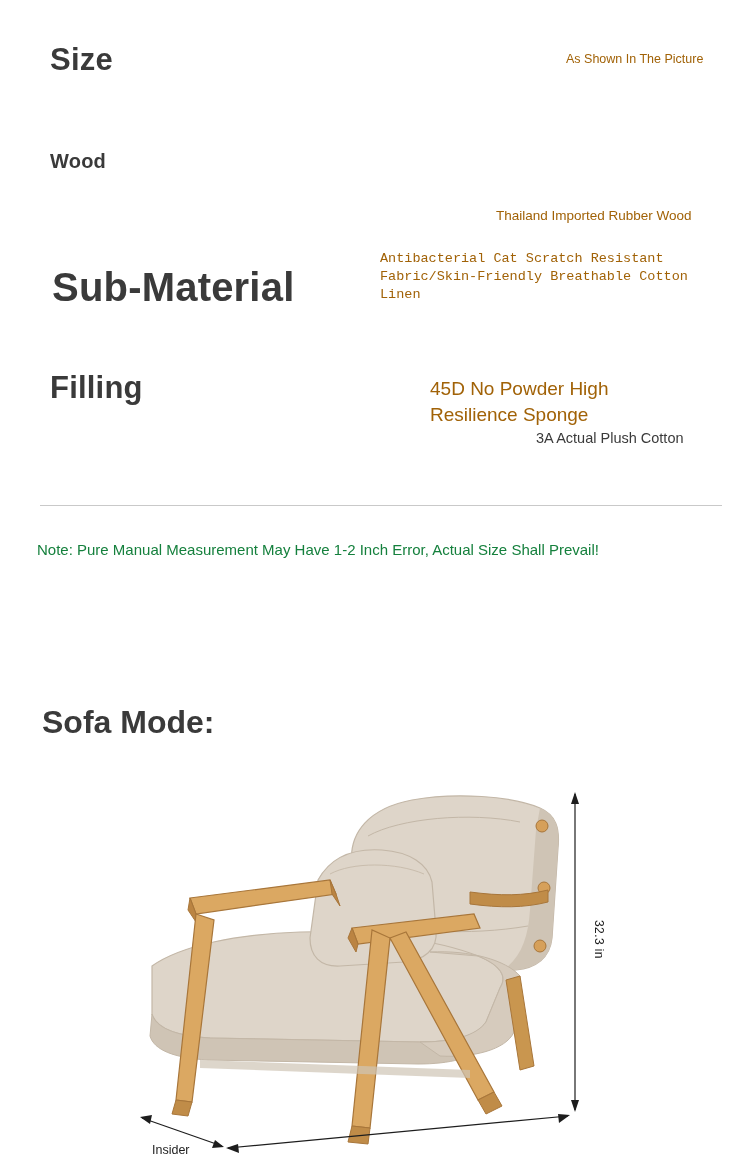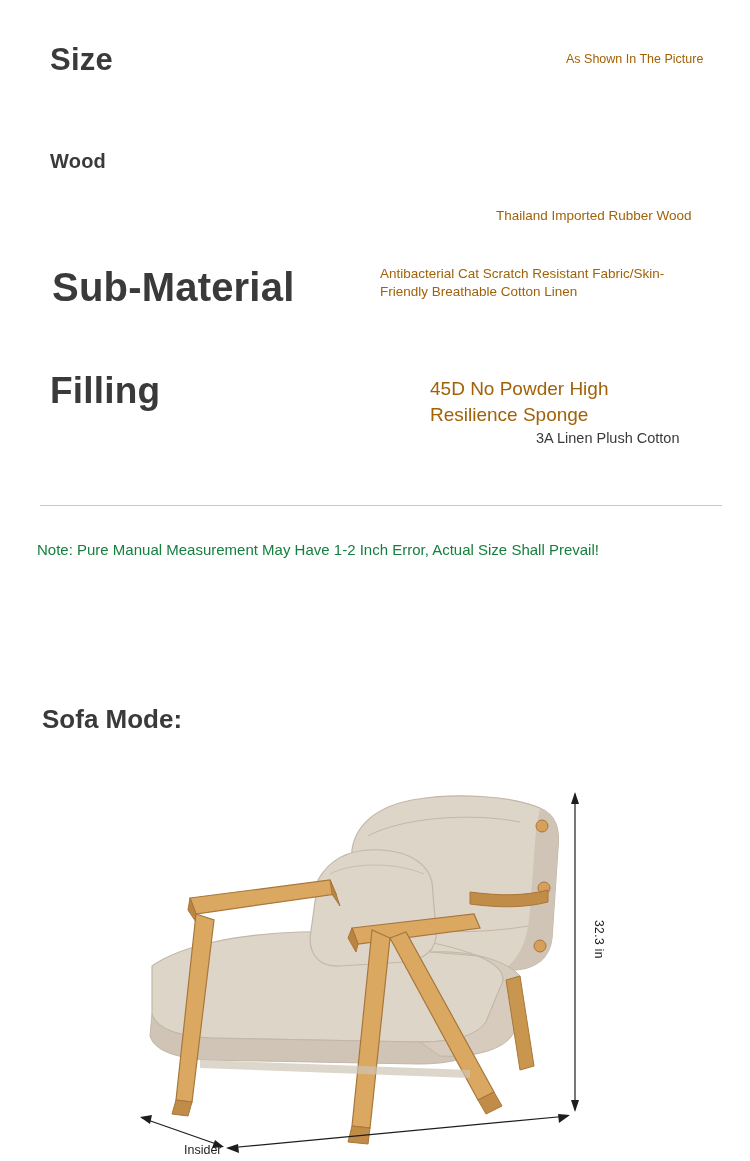--- a/index.html
+++ b/index.html
@@ -46,24 +46,24 @@
   
   #row-size .spec-label { left: 50px; top: 42px; font-size: 31px; }
   #row-size .spec-value { left: 566px; top: 51px; font-size: 12.5px; width: 180px; }
 
   
   #row-wood .spec-label { left: 50px; top: 150px; font-size: 20px; }
   #row-wood .spec-value { left: 496px; top: 166px; font-size: 13.5px; width: 210px; margin-top: 41px; }
 
   
   #row-sub .spec-label { left: 52px; top: 265px; font-size: 40px; }
-  #row-sub .spec-value { left: 380px; top: 265px; font-size: 13.5px; width: 320px; }
-
-  
-  #row-filling .spec-label { left: 50px; top: 370px; font-size: 37px; }
+  #row-sub .spec-value { left: 380px; top: 250px; font-size: 13.5px; width: 320px; font-family: Liberation Mono, monospace; }
+
+  
+  #row-filling .spec-label { left: 50px; top: 370px; font-size: 31px; }
   #row-filling .spec-value { left: 430px; top: 376px; font-size: 19px; width: 270px; }
   #row-filling .spec-value-2 { position: absolute; left: 536px; top: 430px; font-size: 14.5px; color: #3a3a3a; white-space: nowrap; }
 
   .divider {
     position: absolute;
     left: 40px;
     top: 505px;
     width: 682px;
     height: 1px;
     background: #c9c9c9;
@@ -75,21 +75,21 @@
     top: 541px;
     font-size: 15px;
     color: #15803d;
     white-space: nowrap;
   }
 
   .mode-title {
     position: absolute;
     left: 42px;
     top: 704px;
-    font-size: 26px;
+    font-size: 32px;
     font-weight: 700;
     color: #3a3a3a;
   }
 
   
   .illus {
     position: absolute;
     left: 0;
     top: 770px;
     width: 750px;
@@ -100,21 +100,21 @@
     position: absolute;
     left: 592px;
     top: 150px;
     font-size: 12px;
     color: #1d1d1d;
     writing-mode: vertical-rl;
     letter-spacing: 0.4px;
   }
   .dim-insider {
     position: absolute;
-    left: 184px;
+    left: 152px;
     top: 373px;
     font-size: 12.5px;
     color: #1d1d1d;
     white-space: nowrap;
     text-align: center;
   }
 </style>
 </head>
 <body>
 
@@ -131,21 +131,21 @@
   </div>
 
   <div class="spec-row" id="row-sub">
     <div class="spec-label">Sub-Material</div>
     <div class="spec-value">Antibacterial Cat Scratch Resistant Fabric/Skin-Friendly Breathable Cotton Linen</div>
   </div>
 
   <div class="spec-row" id="row-filling">
     <div class="spec-label">Filling</div>
     <div class="spec-value">45D No Powder High Resilience Sponge</div>
-    <div class="spec-value-2">3A Linen Plush Cotton</div>
+    <div class="spec-value-2">3A Actual Plush Cotton</div>
   </div>
 
 </div>
 
 <div class="divider"></div>
 
 <div class="note">Note: Pure Manual Measurement May Have 1-2 Inch Error, Actual Size Shall Prevail!</div>
 
 <div class="mode-title">Sofa Mode:</div>
 

